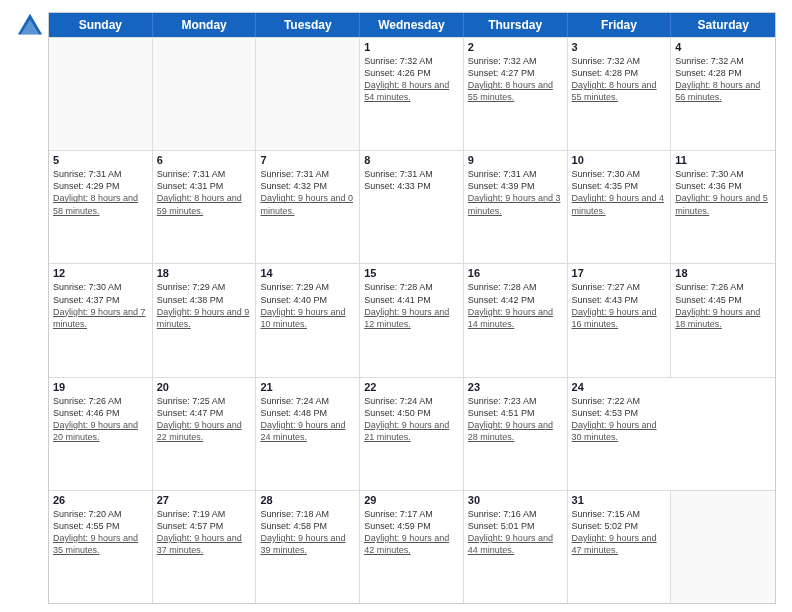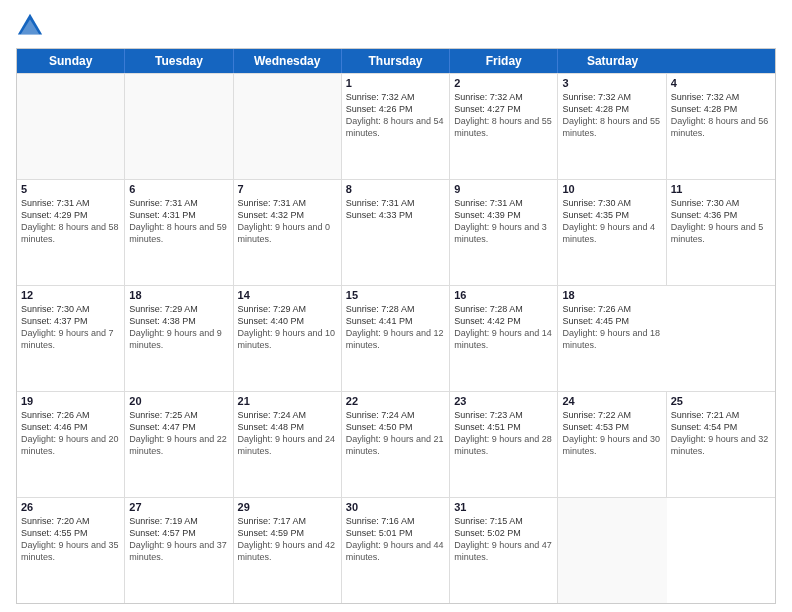--- a/index.html
+++ b/index.html
@@ -8,21 +8,21 @@
       height: 612px;
       font-family: Arial, sans-serif;
       background: #fff;
       overflow: hidden;
     }
     .page {
       width: 792px;
       height: 612px;
       padding: 12px 16px 8px 16px;
       display: flex;
-      flex-direction: column;
+      flex-direction: row;
     }
     .header {
       display: flex;
       justify-content: space-between;
       align-items: flex-start;
       margin-bottom: 8px;
     }
     .logo {
       display: flex;
       align-items: center;
@@ -105,20 +105,21 @@
       color: #1a1a2e;
       margin-bottom: 2px;
     }
     .cell-text {
       font-size: 9px;
       line-height: 1.35;
       color: #333;
     }
     .cell-text.daylight {
       color: #555;
+      text-decoration: underline;
     }
   </style>
 </head>
 <body>
 
 <div class="page">
   <div class="header">
     <div class="logo">
       <svg class="logo-icon" viewBox="0 0 30 30">
         <polygon points="15,2 28,24 2,24" fill="#1565c0"></polygon>
@@ -131,20 +132,21 @@
     </div>
     <div class="title-area">
       <div class="month-title"></div>
       <div class="location"></div>
     </div>
   </div>
 
   <div class="calendar">
     <div class="calendar-header" id="cal-header">
         <div class="cal-header-cell">Sunday</div>
+        <div class="cal-header-cell">Monday</div>
         <div class="cal-header-cell">Tuesday</div>
         <div class="cal-header-cell">Wednesday</div>
         <div class="cal-header-cell">Thursday</div>
         <div class="cal-header-cell">Friday</div>
         <div class="cal-header-cell">Saturday</div>
       </div>
     <div class="calendar-body" id="cal-body">
         <div class="cal-row">
           <div class="cal-cell empty"></div>
           <div class="cal-cell empty"></div>
@@ -242,20 +244,26 @@
         <div class="cell-text">Sunset: 4:41 PM</div>
         <div class="cell-text daylight">Daylight: 9 hours and 12 minutes.</div>
           </div>
           <div class="cal-cell">
             <div class="day-num">16</div>
         <div class="cell-text">Sunrise: 7:28 AM</div>
         <div class="cell-text">Sunset: 4:42 PM</div>
         <div class="cell-text daylight">Daylight: 9 hours and 14 minutes.</div>
           </div>
           <div class="cal-cell">
+            <div class="day-num">17</div>
+        <div class="cell-text">Sunrise: 7:27 AM</div>
+        <div class="cell-text">Sunset: 4:43 PM</div>
+        <div class="cell-text daylight">Daylight: 9 hours and 16 minutes.</div>
+          </div>
+          <div class="cal-cell">
             <div class="day-num">18</div>
         <div class="cell-text">Sunrise: 7:26 AM</div>
         <div class="cell-text">Sunset: 4:45 PM</div>
         <div class="cell-text daylight">Daylight: 9 hours and 18 minutes.</div>
           </div>
         </div>
         <div class="cal-row">
           <div class="cal-cell">
             <div class="day-num">19</div>
         <div class="cell-text">Sunrise: 7:26 AM</div>
@@ -285,39 +293,39 @@
         <div class="cell-text">Sunrise: 7:23 AM</div>
         <div class="cell-text">Sunset: 4:51 PM</div>
         <div class="cell-text daylight">Daylight: 9 hours and 28 minutes.</div>
           </div>
           <div class="cal-cell">
             <div class="day-num">24</div>
         <div class="cell-text">Sunrise: 7:22 AM</div>
         <div class="cell-text">Sunset: 4:53 PM</div>
         <div class="cell-text daylight">Daylight: 9 hours and 30 minutes.</div>
           </div>
-          <div class="cal-cell">
-            <div class="day-num">25</div>
-        <div class="cell-text">Sunrise: 7:21 AM</div>
-        <div class="cell-text">Sunset: 4:54 PM</div>
-        <div class="cell-text daylight">Daylight: 9 hours and 32 minutes.</div>
-          </div>
         </div>
         <div class="cal-row">
           <div class="cal-cell">
             <div class="day-num">26</div>
         <div class="cell-text">Sunrise: 7:20 AM</div>
         <div class="cell-text">Sunset: 4:55 PM</div>
         <div class="cell-text daylight">Daylight: 9 hours and 35 minutes.</div>
           </div>
           <div class="cal-cell">
             <div class="day-num">27</div>
         <div class="cell-text">Sunrise: 7:19 AM</div>
         <div class="cell-text">Sunset: 4:57 PM</div>
         <div class="cell-text daylight">Daylight: 9 hours and 37 minutes.</div>
+          </div>
+          <div class="cal-cell">
+            <div class="day-num">28</div>
+        <div class="cell-text">Sunrise: 7:18 AM</div>
+        <div class="cell-text">Sunset: 4:58 PM</div>
+        <div class="cell-text daylight">Daylight: 9 hours and 39 minutes.</div>
           </div>
           <div class="cal-cell">
             <div class="day-num">29</div>
         <div class="cell-text">Sunrise: 7:17 AM</div>
         <div class="cell-text">Sunset: 4:59 PM</div>
         <div class="cell-text daylight">Daylight: 9 hours and 42 minutes.</div>
           </div>
           <div class="cal-cell">
             <div class="day-num">30</div>
         <div class="cell-text">Sunrise: 7:16 AM</div>

